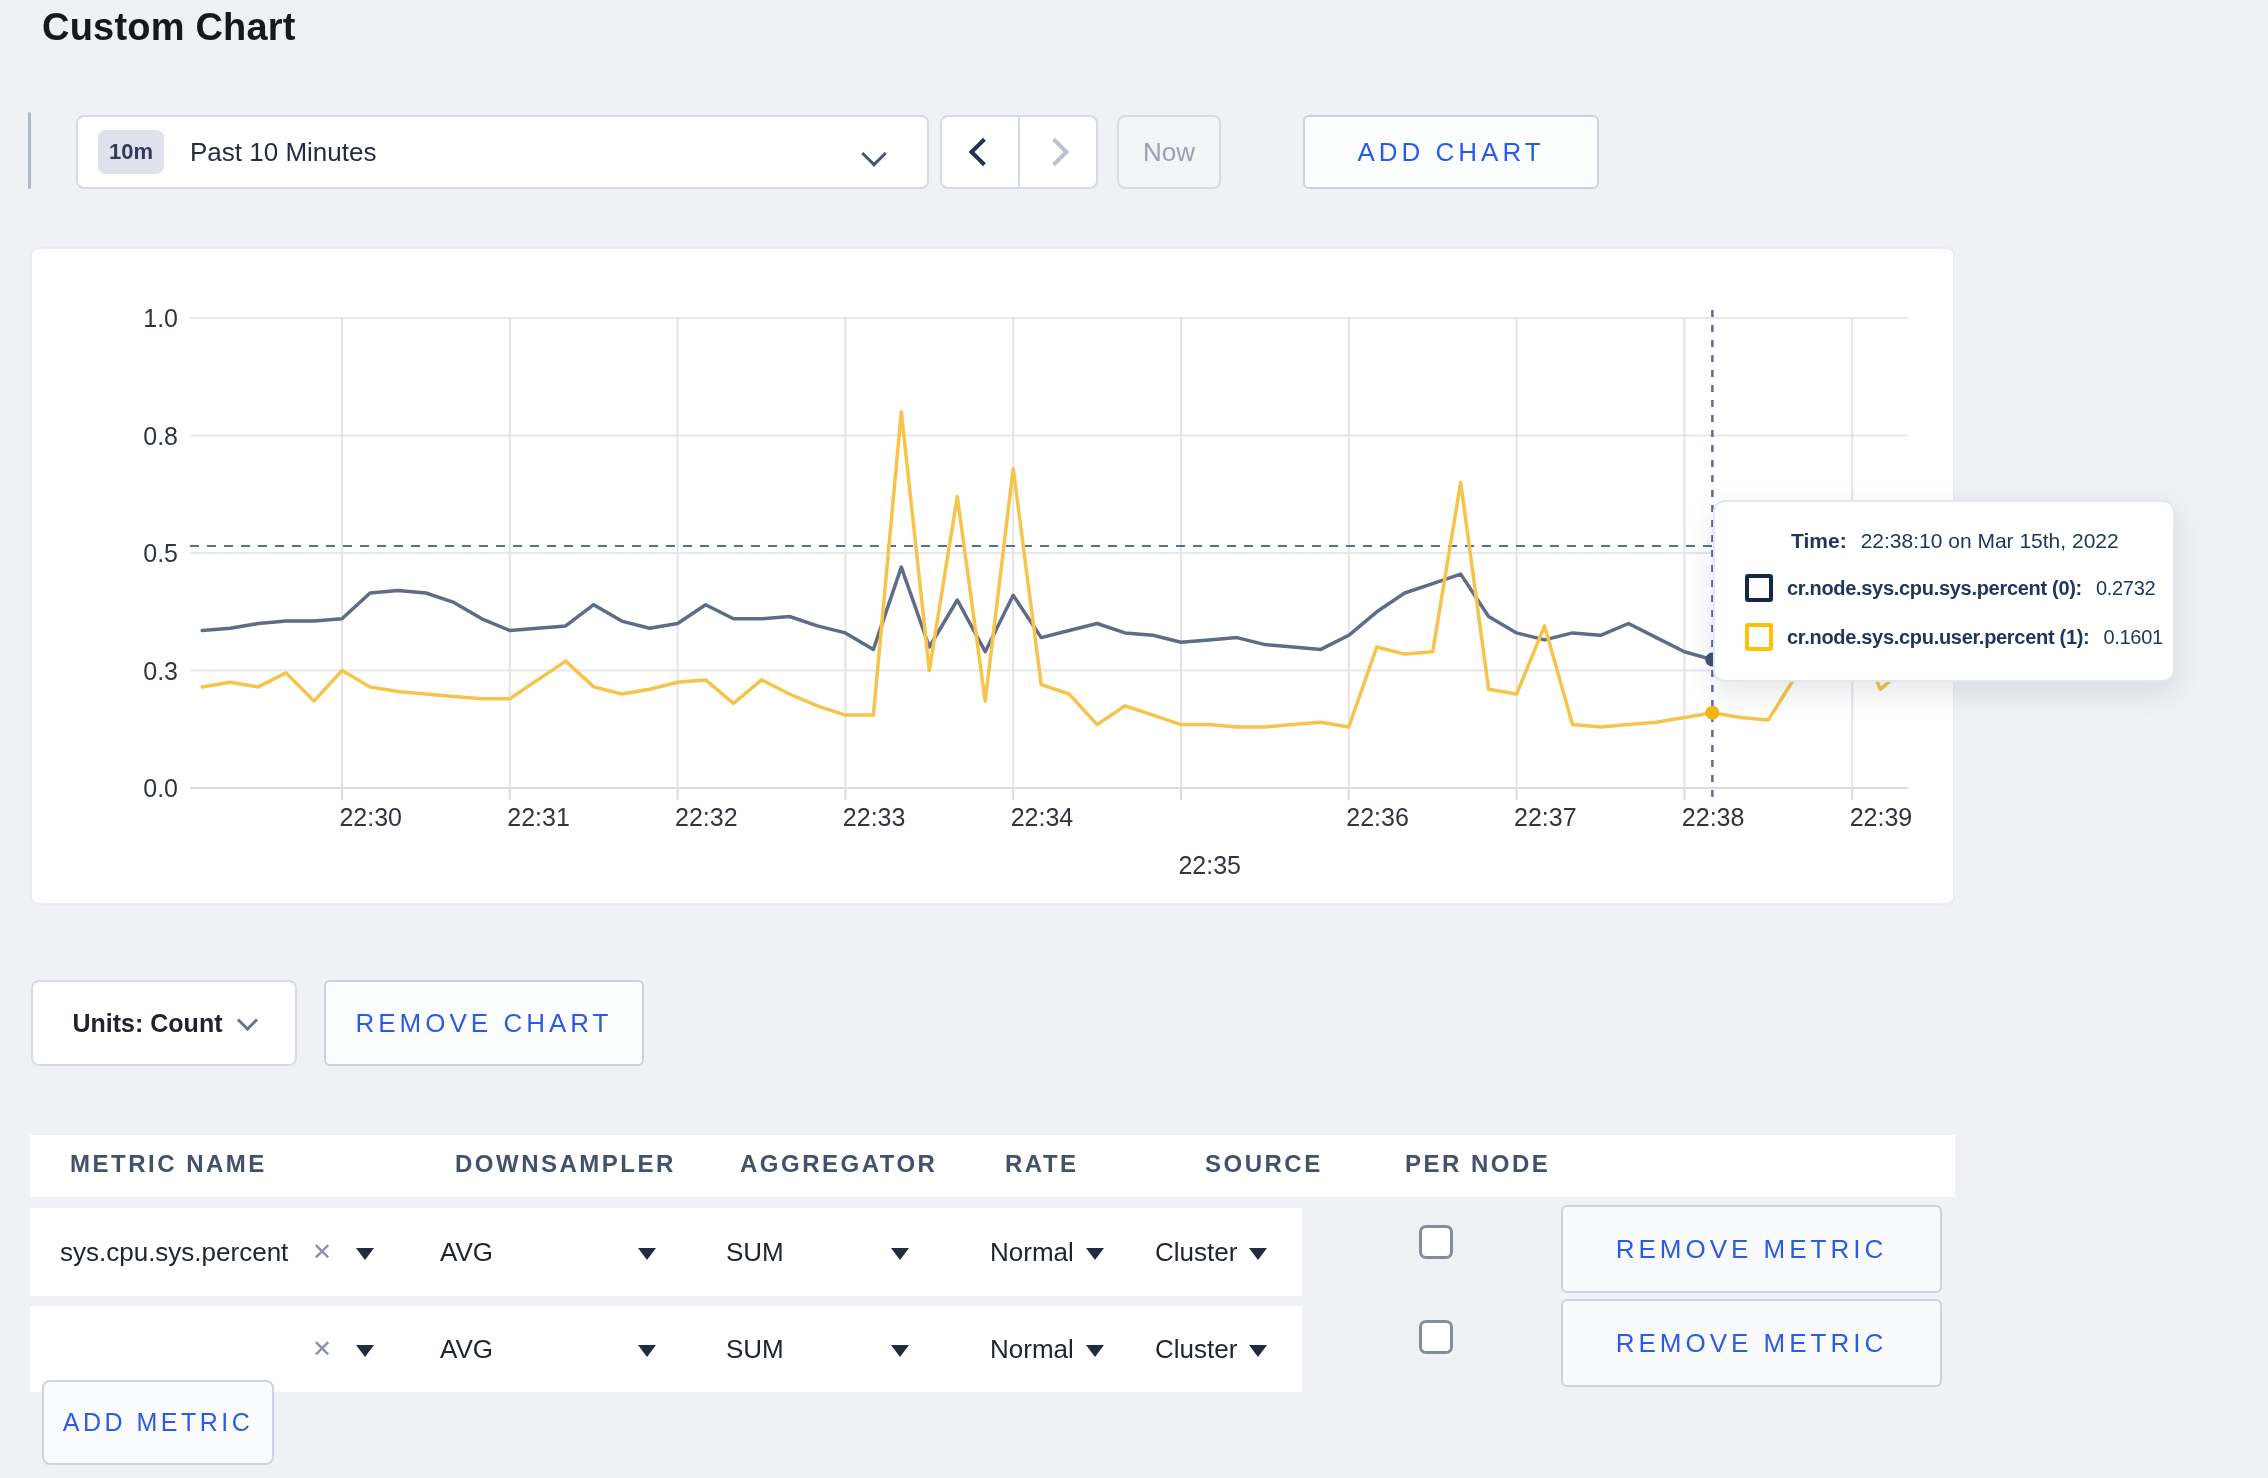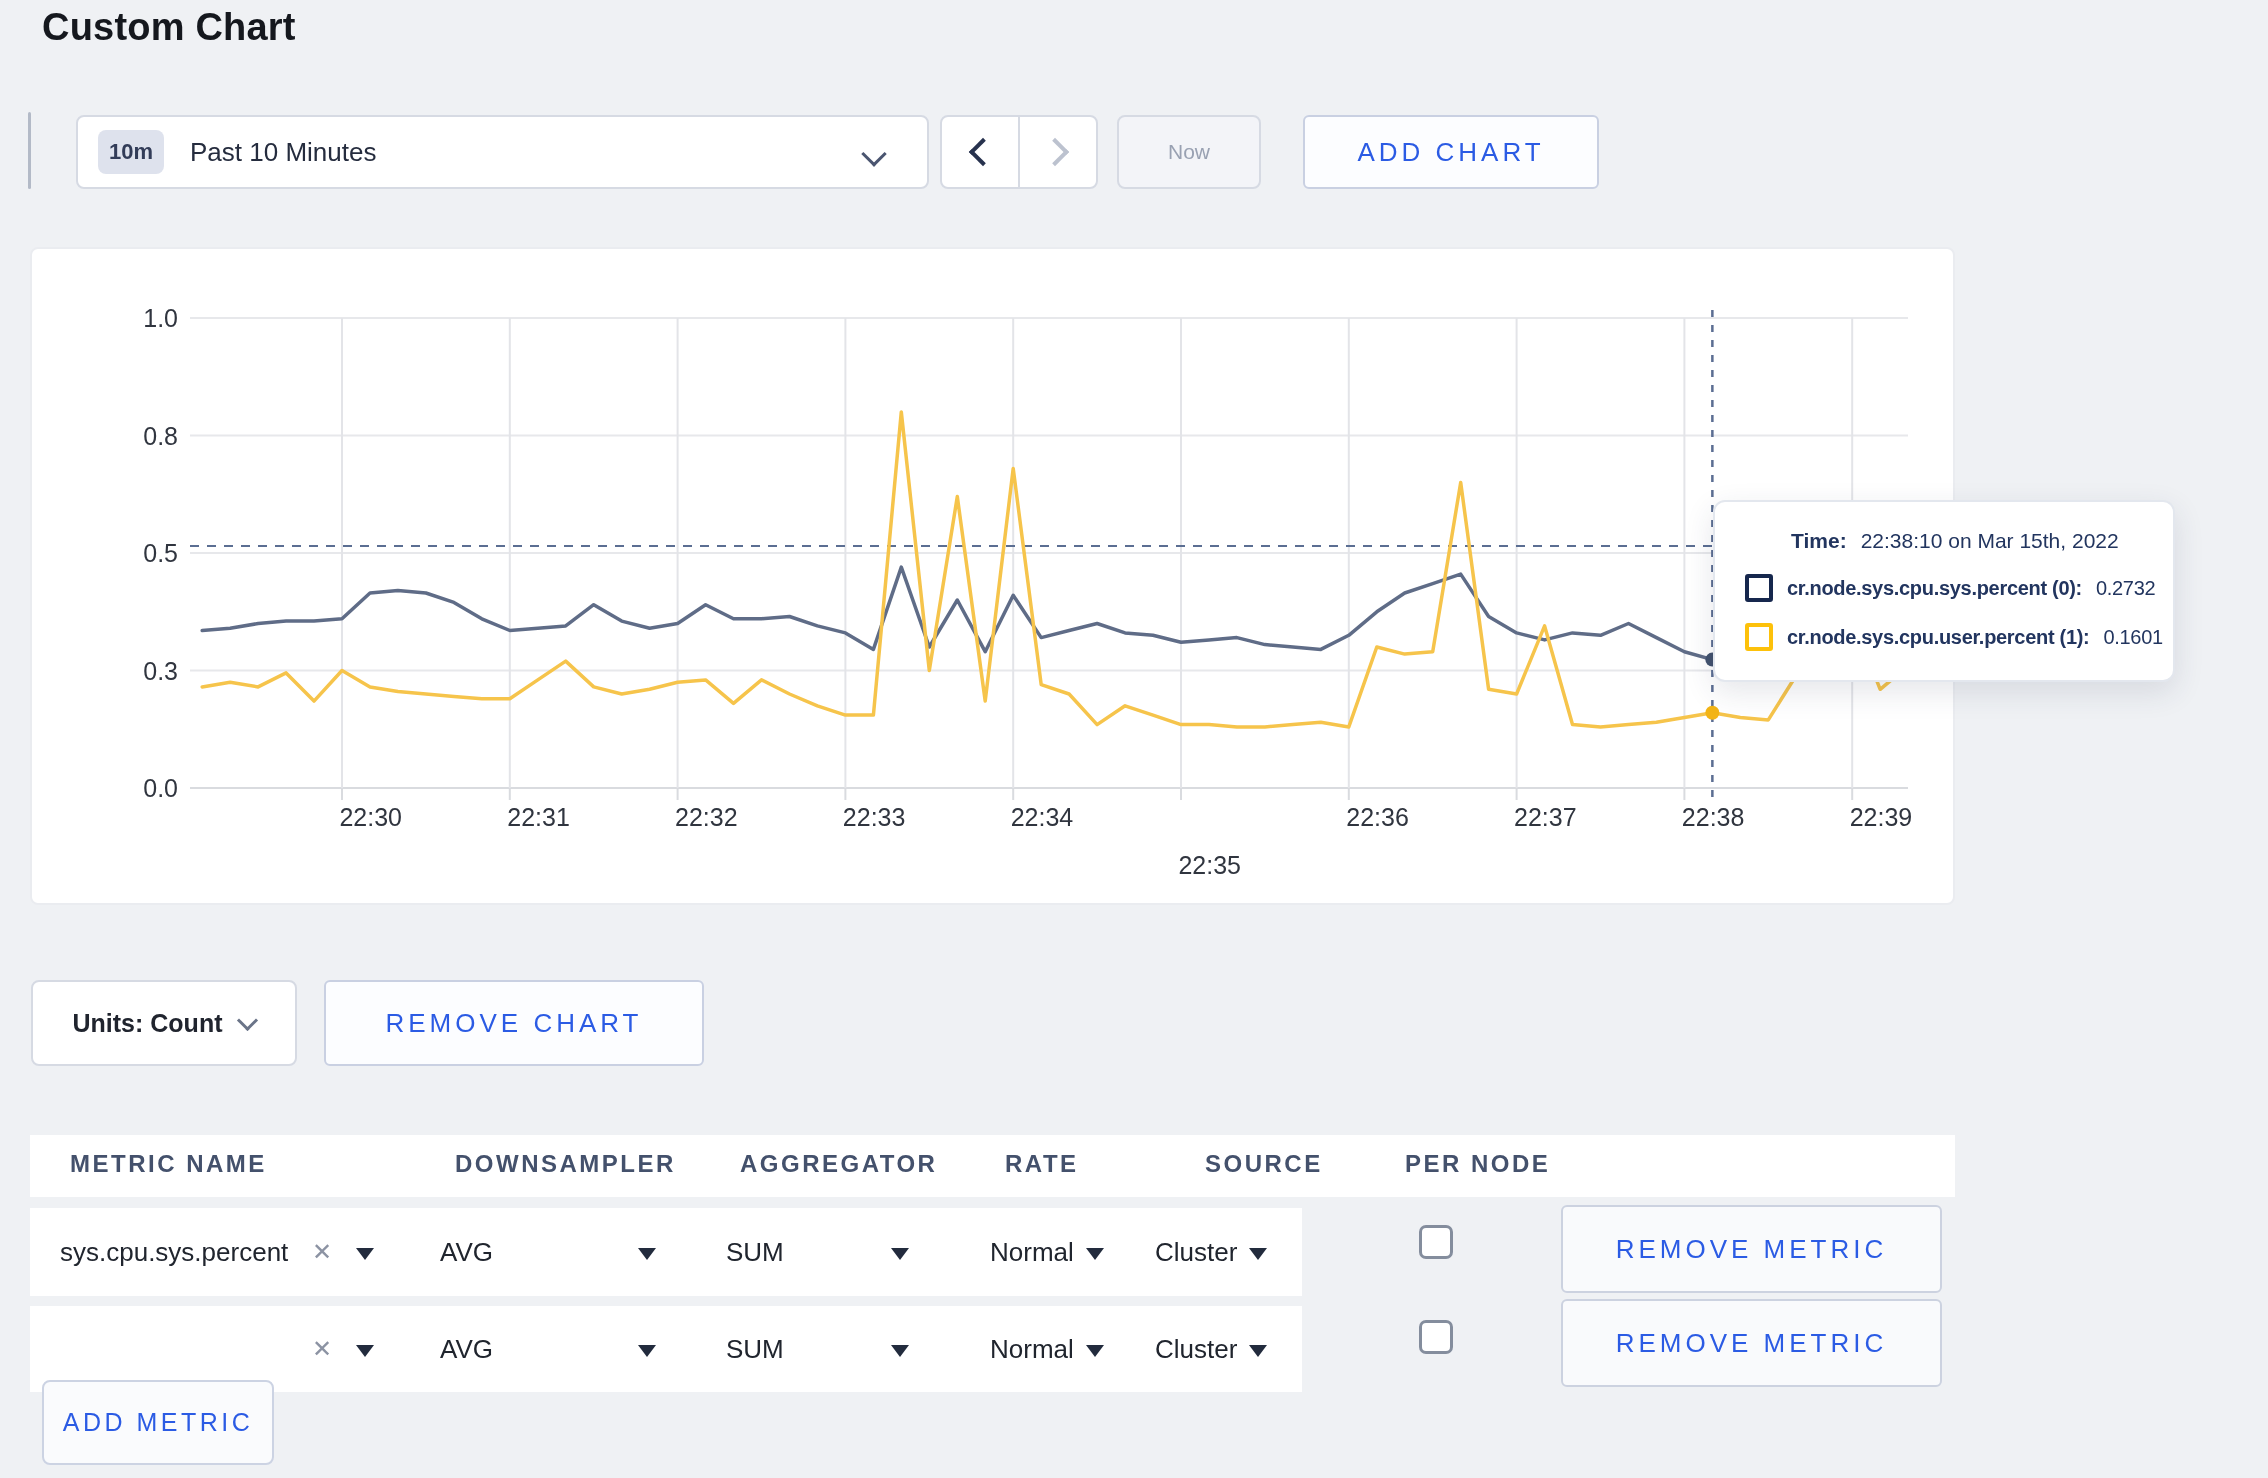--- a/index.html
+++ b/index.html
@@ -35,24 +35,24 @@
   .nav-group{
     left:940px;top:115px;width:158px;height:74px;background:#fff;
     border:2px solid #d6dae3;border-radius:8px;box-sizing:border-box;
     display:flex;
   }
   .nav-half{flex:1;display:flex;align-items:center;justify-content:center;cursor:pointer;}
   .nav-half.first{border-right:2px solid #d6dae3;}
   .chev-left{width:16px;height:16px;border-left:4px solid #27324e;border-bottom:4px solid #27324e;transform:rotate(45deg);margin-left:6px;}
   .chev-right{width:16px;height:16px;border-right:4px solid #bcc2cf;border-top:4px solid #bcc2cf;transform:rotate(45deg);margin-right:6px;}
   .now-btn{
-    left:1117px;top:115px;width:144px;height:74px;box-sizing:border-box;
+    left:1117px;top:115px;width:104px;height:74px;box-sizing:border-box;
     border:2px solid #d6dae3;border-radius:8px;background:#f3f4f8;
     display:flex;align-items:center;justify-content:center;
-    font-size:21px;color:#99a1b2;font-weight:500;cursor:pointer;
+    font-size:26px;color:#99a1b2;font-weight:500;cursor:pointer;
   }
   .blue-btn{
     box-sizing:border-box;background:#fcfdff;border:2px solid #c9d0e2;border-radius:6px;
     display:flex;align-items:center;justify-content:center;
     font-size:26px;letter-spacing:4px;color:#2b5be4;font-weight:500;cursor:pointer;
     white-space:nowrap;
   }
   .add-chart{left:1303px;top:115px;width:296px;height:74px;}
 
   
@@ -79,21 +79,21 @@
   .tt-swatch{width:20px;height:20px;border:4px solid #000;border-radius:3px;background:#fff;margin-right:14px;flex:0 0 auto;}
 
   
   .units-btn{
     left:31px;top:980px;width:266px;height:86px;background:#fff;
     border:2px solid #d6dae3;border-radius:8px;box-sizing:border-box;
     display:flex;align-items:center;justify-content:center;gap:18px;cursor:pointer;
   }
   .units-text{font-size:25px;font-weight:700;color:#20242e;}
   .units-chev{width:12px;height:12px;border-right:3px solid #6a7488;border-bottom:3px solid #6a7488;transform:rotate(45deg);margin-top:-6px;}
-  .remove-chart{left:324px;top:980px;width:380px;height:86px;}
+  .remove-chart{left:324px;top:980px;width:320px;height:86px;}
 
   
   .tbl-header{left:30px;top:1135px;width:1925px;height:62px;background:#fff;}
   .th{
     position:absolute;top:1150px;font-size:24px;font-weight:700;color:#44516c;
     letter-spacing:2.5px;white-space:nowrap;
   }
   .th.c0{left:70px;}.th.c1{left:455px;}.th.c2{left:740px;text-align:center;}.th.c3{left:1005px;}.th.c4{left:1205px;}.th.c5{left:1405px;}
   .row-strip{left:30px;width:1272px;background:#fff;}
   .row1{top:1208px;height:88px;}

